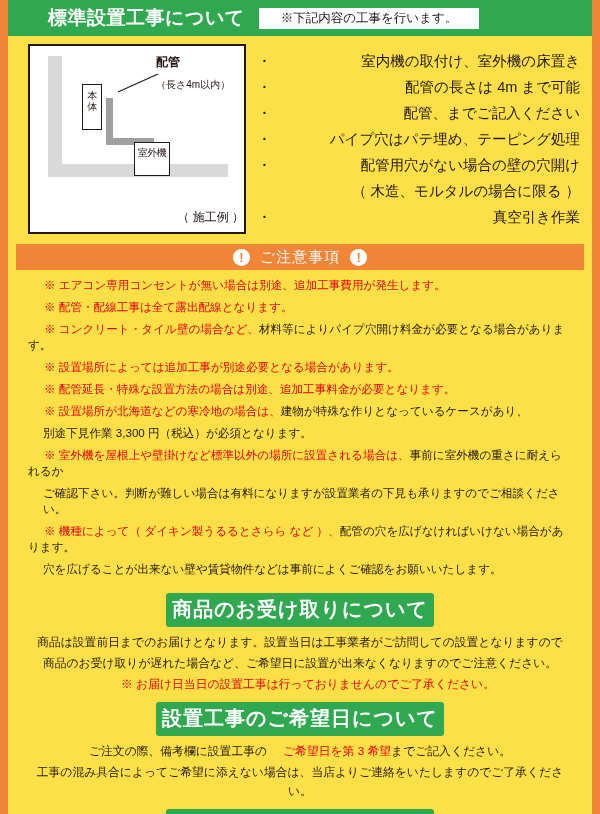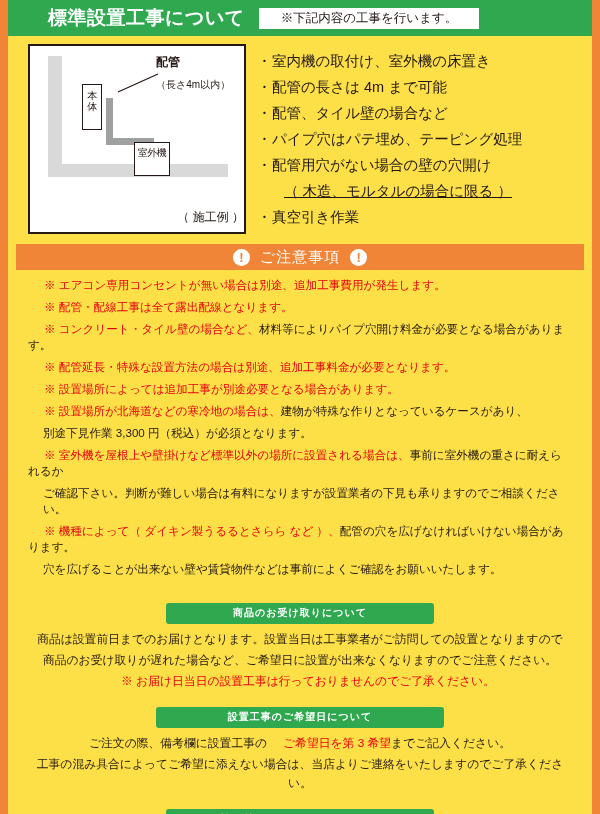--- a/index.html
+++ b/index.html
@@ -167,34 +167,34 @@
     padding-top: 4px;
     box-sizing: border-box;
   }
   .bullets li {
     list-style: none;
     font-size: 14.5px;
     line-height: 26px;
     white-space: nowrap;
     position: relative;
     padding-left: 12px;
+    text-align: right;
   }
   .bullets li:before {
     content: "・";
     position: absolute;
     left: -3px;
     top: 0;
   }
   .bullets ul {
     margin: 0;
     padding: 0;
   }
   .bullets li.indent {
     padding-left: 24px;
-    text-decoration: underline;
   }
   .bullets li.indent:before {
     content: "";
   }
 
   
   .caution-band {
     background: #f08437;
     height: 26px;
     display: flex;
@@ -232,24 +232,24 @@
     text-indent: 0;
   }
   .caution-list p.cont {
     padding-left: 15px;
   }
   .red { color: #e60012; margin-left: 16px; }
   .black { color: #231815; }
 
   
   .pill {
-    margin: 16px auto 6px auto;
+    margin: 6px auto 6px auto;
     background: #2fa84f;
     color: #ffffff;
-    font-size: 10px;
+    font-size: 20px;
     font-weight: bold;
     text-align: center;
     padding: 3px 0 4px 0;
     letter-spacing: 1px;
     border-radius: 3px;
   }
   .pill.w1 { width: 268px; }
   .pill.w2 { width: 288px; }
   .pill.w3 { width: 268px; }
 
@@ -291,41 +291,41 @@
         </svg>
         <div class="lbl-haikan">配管</div>
         <div class="lbl-haikan-sub">（長さ4m以内）</div>
         <div class="fig-caption">（ 施工例 ）</div>
       </div>
 
       <div class="bullets">
         <ul>
             <li>室内機の取付け、室外機の床置き</li>
             <li>配管の長さは 4m まで可能</li>
-            <li>配管、タイル壁の場合など</li>
+            <li>配管、までご記入ください</li>
             <li>パイプ穴はパテ埋め、テーピング処理</li>
             <li>配管用穴がない場合の壁の穴開け</li>
             <li class="indent">（ 木造、モルタルの場合に限る ）</li>
             <li>真空引き作業</li>
           </ul>
       </div>
     </div>
 
     <div class="caution-band">
       <span class="excl">!</span>
       <span class="label">ご注意事項</span>
       <span class="excl">!</span>
     </div>
 
     <div class="caution-list">
         <p><span class="red">※ エアコン専用コンセントが無い場合は別途、追加工事費用が発生します。</span></p>
         <p><span class="red">※ 配管・配線工事は全て露出配線となります。</span></p>
         <p><span class="red">※ コンクリート・タイル壁の場合など、</span><span class="black">材料等によりパイプ穴開け料金が必要となる場合があります。</span></p>
+        <p><span class="red">※ 設置場所によっては追加工事が別途必要となる場合があります。</span></p>
         <p><span class="red">※ 配管延長・特殊な設置方法の場合は別途、追加工事料金が必要となります。</span></p>
-        <p><span class="red">※ 設置場所によっては追加工事が別途必要となる場合があります。</span></p>
         <p><span class="red">※ 設置場所が北海道などの寒冷地の場合は、</span><span class="black">建物が特殊な作りとなっているケースがあり、</span></p>
         <p class="cont"><span class="black">別途下見作業 3,300 円（税込）が必須となります。</span></p>
         <p><span class="red">※ 室外機を屋根上や壁掛けなど標準以外の場所に設置される場合は、</span><span class="black">事前に室外機の重さに耐えられるか</span></p>
         <p class="cont"><span class="black">ご確認下さい。判断が難しい場合は有料になりますが設置業者の下見も承りますのでご相談ください。</span></p>
         <p><span class="red">※ 機種によって（ ダイキン製うるるとさらら など ）、</span><span class="black">配管の穴を広げなければいけない場合があります。</span></p>
         <p class="cont"><span class="black">穴を広げることが出来ない壁や賃貸物件などは事前によくご確認をお願いいたします。</span></p>
       </div>
 
     <div>
         <div class="block">

